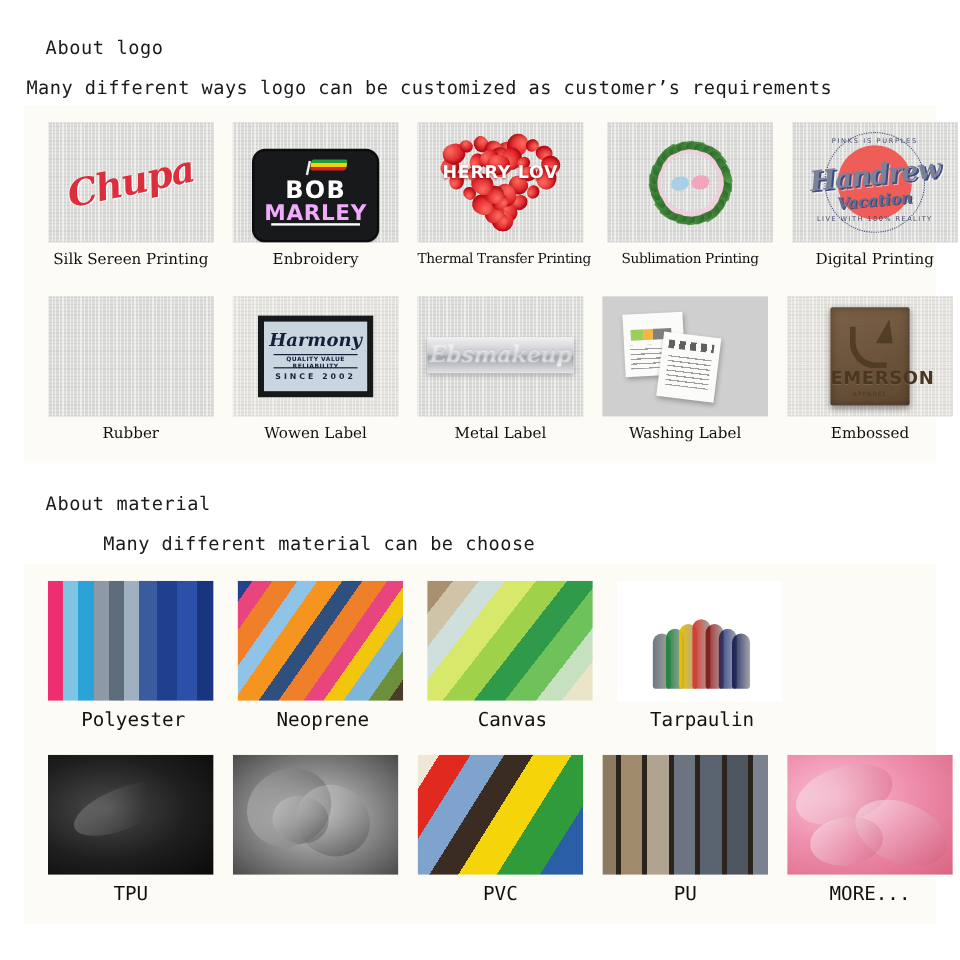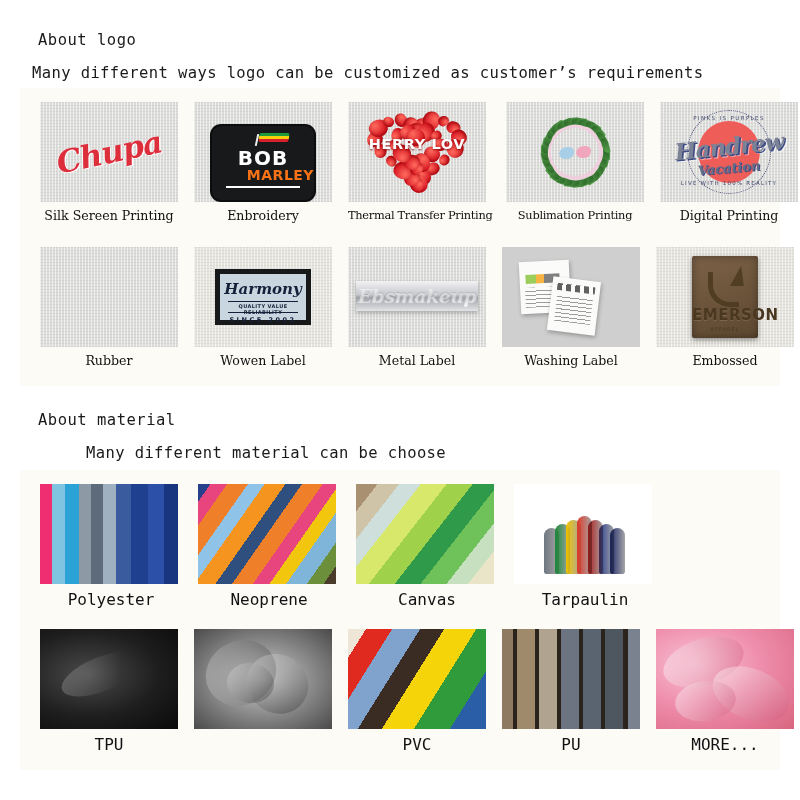--- a/index.html
+++ b/index.html
@@ -16,21 +16,21 @@
     font-family:"DejaVu Sans Mono", monospace;
     font-size:15.5px;color:#1a1a1a;letter-spacing:.5px;
     white-space:nowrap;
   }
   .sec-sub{
     font-family:"DejaVu Sans Mono", monospace;
     font-size:15.5px;color:#1a1a1a;letter-spacing:.4px;
     white-space:nowrap;
   }
   #logo-heading{position:absolute;left:38px;top:31px;}
-  #logo-subheading{position:absolute;left:32px;top:64px;}
+  #logo-subheading{position:absolute;left:22px;top:64px;}
   #material-heading{position:absolute;left:38px;top:411px;}
   #material-subheading{position:absolute;left:38px;top:444px;padding-left:48px;}
 
   
   .panel{position:absolute;background:#fdfbf6;}
   #logo-panel{left:20px;top:88px;width:760px;height:298px;}
   #material-panel{left:20px;top:470px;width:760px;height:300px;}
 
   .grid{position:absolute;left:0;top:0;width:100%;}
   .row{display:flex;justify-content:flex-start;}
@@ -84,22 +84,22 @@
     position:absolute;left:18px;top:24px;width:102px;height:74px;
     background:#17191b;border-radius:9px;
     box-shadow:0 0 0 2px #0c0d0e, 0 2px 3px rgba(0,0,0,.35);
   }
   .bm-flag{position:absolute;left:47px;top:7px;width:30px;height:9px;
     background:linear-gradient(180deg,#1f9b3c 0 33%,#f5d10a 33% 66%,#d8202a 66% 100%);
     border-radius:2px;transform:skewX(-8deg);}
   .bm-stem{position:absolute;left:44px;top:8px;width:2px;height:12px;background:#efefef;transform:rotate(12deg);}
   .bm-bob{position:absolute;left:0;right:0;top:20px;text-align:center;
     font-family:"DejaVu Sans", sans-serif;font-weight:bold;font-size:20px;color:#fff;letter-spacing:1px;}
-  .bm-marley{position:absolute;left:0;right:0;top:41px;text-align:right;
-    font-family:"DejaVu Sans", sans-serif;font-weight:bold;font-size:14px;color:#f97316;letter-spacing:.5px;}
+  .bm-marley{position:absolute;left:0;right:0;top:41px;text-align:center;
+    font-family:"DejaVu Sans", sans-serif;font-weight:bold;font-size:18px;color:#f0abfc;letter-spacing:.5px;}
   .bm-rule{position:absolute;left:14px;right:14px;top:60px;height:2px;background:#fff;}
 
   
   .heart-wrap{position:absolute;left:50%;top:48%;transform:translate(-50%,-50%);width:96px;height:80px;}
   .berry{position:absolute;border-radius:50% 50% 55% 55%;
     background:radial-gradient(circle at 35% 30%,#ff6b5e,#d61420 70%);
     box-shadow:inset 0 -2px 3px rgba(120,0,0,.5);}
   .hl-text{position:absolute;left:0;right:0;top:34px;text-align:center;
     font-family:"DejaVu Sans", sans-serif;font-weight:bold;font-size:14.5px;color:#fff;
     letter-spacing:.6px;text-shadow:0 1px 2px rgba(140,10,10,.85);}
@@ -135,21 +135,21 @@
   .rb-patch{position:absolute;left:50%;top:50%;transform:translate(-50%,-50%);
     width:64px;height:74px;background:#1c2024;border-radius:3px;
     box-shadow:0 1px 3px rgba(0,0,0,.4);}
   .rb-text{position:absolute;left:0;right:0;top:10px;text-align:center;
     font-family:"DejaVu Sans", sans-serif;font-size:40px;color:#c5e83f;
     letter-spacing:-2px;line-height:1;
     transform:scaleY(1.28);transform-origin:top center;}
 
   
   .hm-outer{position:absolute;left:50%;top:50%;transform:translate(-50%,-50%);
-    width:96px;height:56px;background:#17181a;padding:5px;box-sizing:border-box;}
+    width:96px;height:68px;background:#17181a;padding:5px;box-sizing:border-box;}
   .hm-inner{width:100%;height:100%;background:#c9d6e0;position:relative;}
   .hm-name{position:absolute;left:0;right:0;top:6px;text-align:center;
     font-family:"DejaVu Serif", serif;font-style:italic;font-weight:bold;
     font-size:15px;color:#14203a;}
   .hm-l1{position:absolute;left:8px;right:8px;top:27px;height:1px;background:#14203a;}
   .hm-sub{position:absolute;left:0;right:0;top:29px;text-align:center;
     font-size:5px;color:#14203a;letter-spacing:.4px;font-family:"DejaVu Sans", sans-serif;font-weight:bold;}
   .hm-l2{position:absolute;left:8px;right:8px;top:38px;height:1px;background:#14203a;}
   .hm-since{position:absolute;left:0;right:0;top:42px;text-align:center;
     font-size:6.5px;color:#14203a;letter-spacing:2.5px;font-family:"DejaVu Sans", sans-serif;font-weight:bold;}

